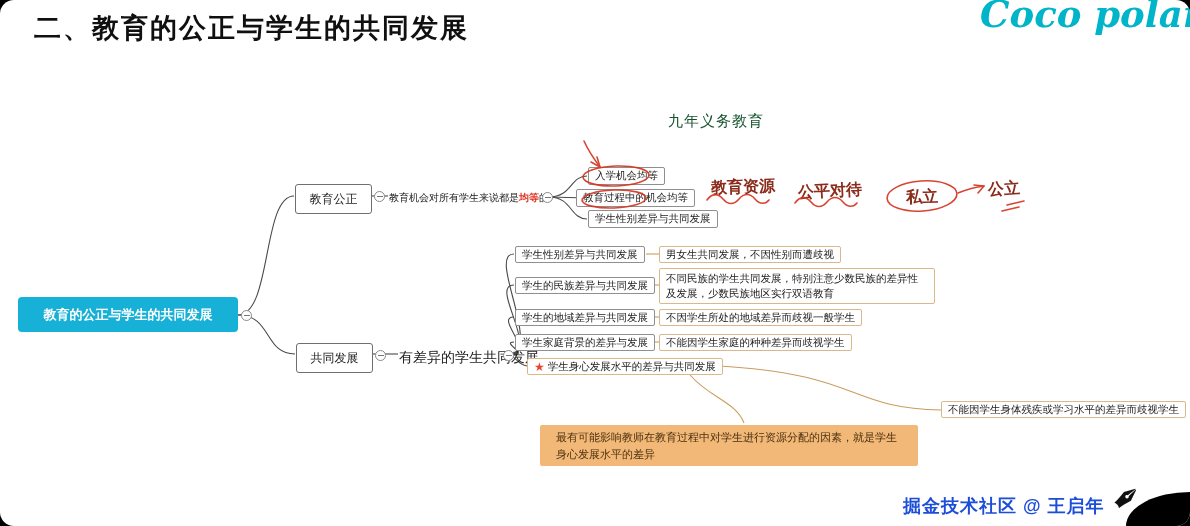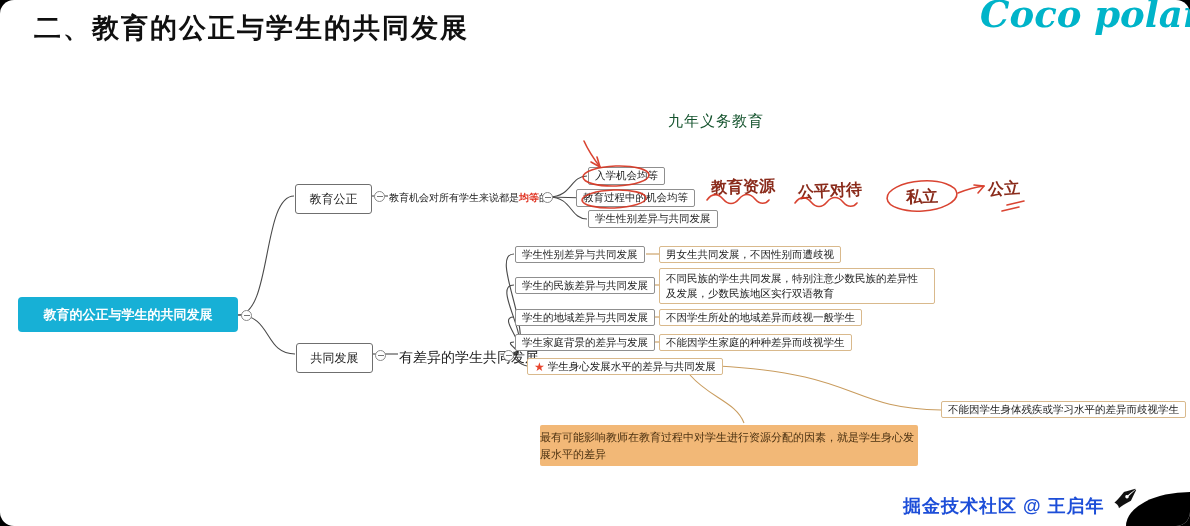--- a/index.html
+++ b/index.html
@@ -19,21 +19,21 @@
           justify-content:center;border-radius:3px;}
   .plain{font-size:10px;color:#222;}
   .plain2{font-size:14px;color:#222;}
   .hl{color:#e03322;font-weight:bold;}
   .box{height:18px;border:1px solid #8f8f8f;background:#fff;border-radius:2px;
        font-size:10.5px;padding:0 6px;display:flex;align-items:center;color:#222;}
   .lab{height:17px;}
   .detail{border-color:#d9b98c;}
   .wrap{white-space:normal;line-height:1.45;height:auto;padding:2px 6px;}
   .note-orange{left:540px;top:425px;width:378px;background:#f2b877;color:#4a3010;
-               font-size:11px;line-height:1.5;padding:4px 0;border-radius:2px;white-space:normal;}
+               font-size:11px;line-height:1.5;padding:4px 16px;border-radius:2px;white-space:normal;}
   .blue-note{left:668px;top:112px;font-size:15px;color:#14532d;letter-spacing:1px;}
   .hw{color:#8a2b1b;font-size:16px;font-weight:bold;}
   .toggle{position:absolute;width:9px;height:9px;border:1px solid #8a8a8a;border-radius:50%;
           background:#fff;}
   .toggle::after{content:"";position:absolute;left:1.5px;right:1.5px;top:3.5px;height:1px;background:#777;}
   .star{color:#e8452e;font-size:12px;margin-right:3px;line-height:1;}
   .corner{right:0;bottom:0;width:64px;height:34px;background:#000;border-top-left-radius:100% 100%;}
   .pen{left:1112px;top:480px;font-size:36px;color:#101010;transform:rotate(-40deg);line-height:1;}
 </style>
 </head>

